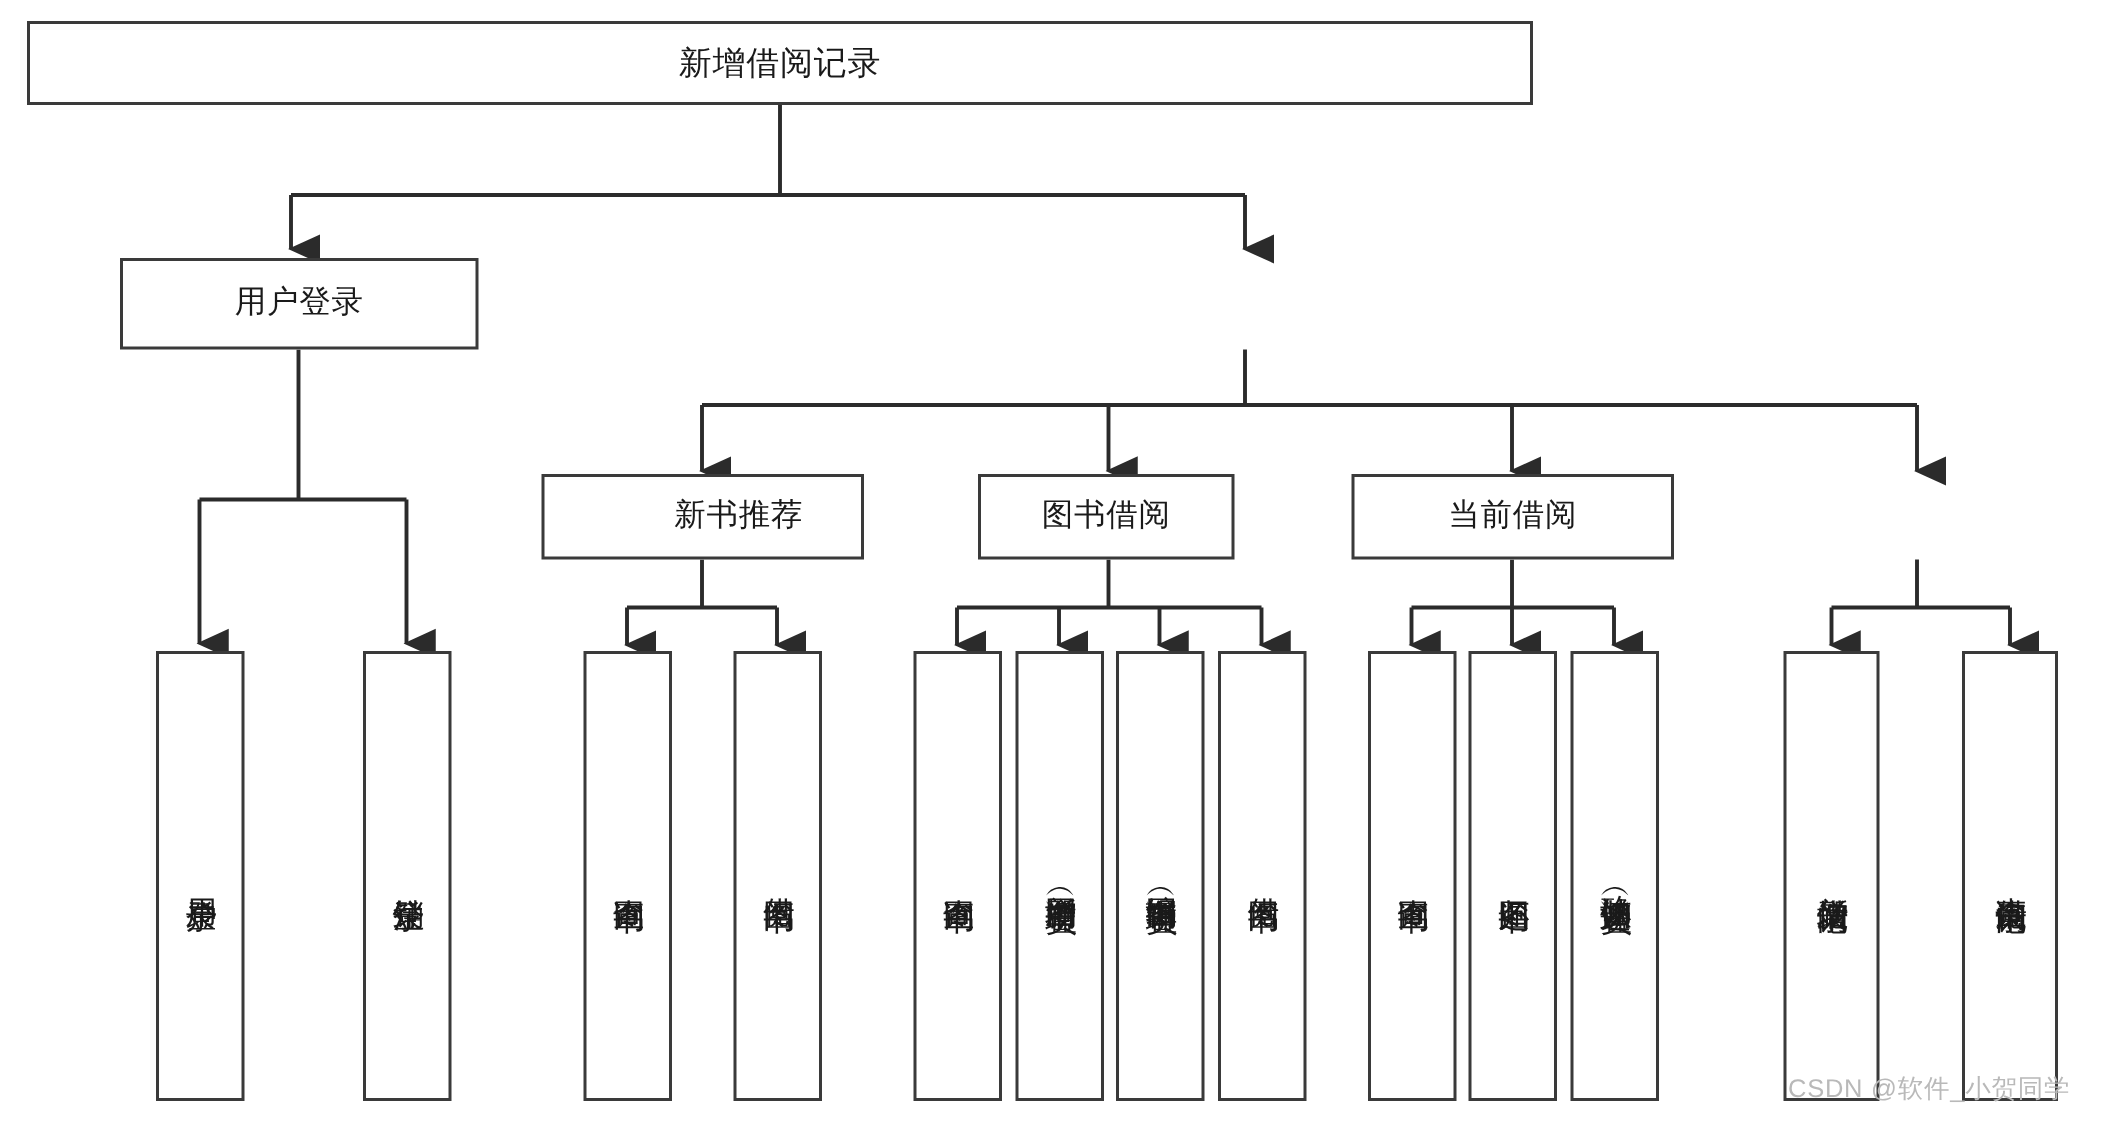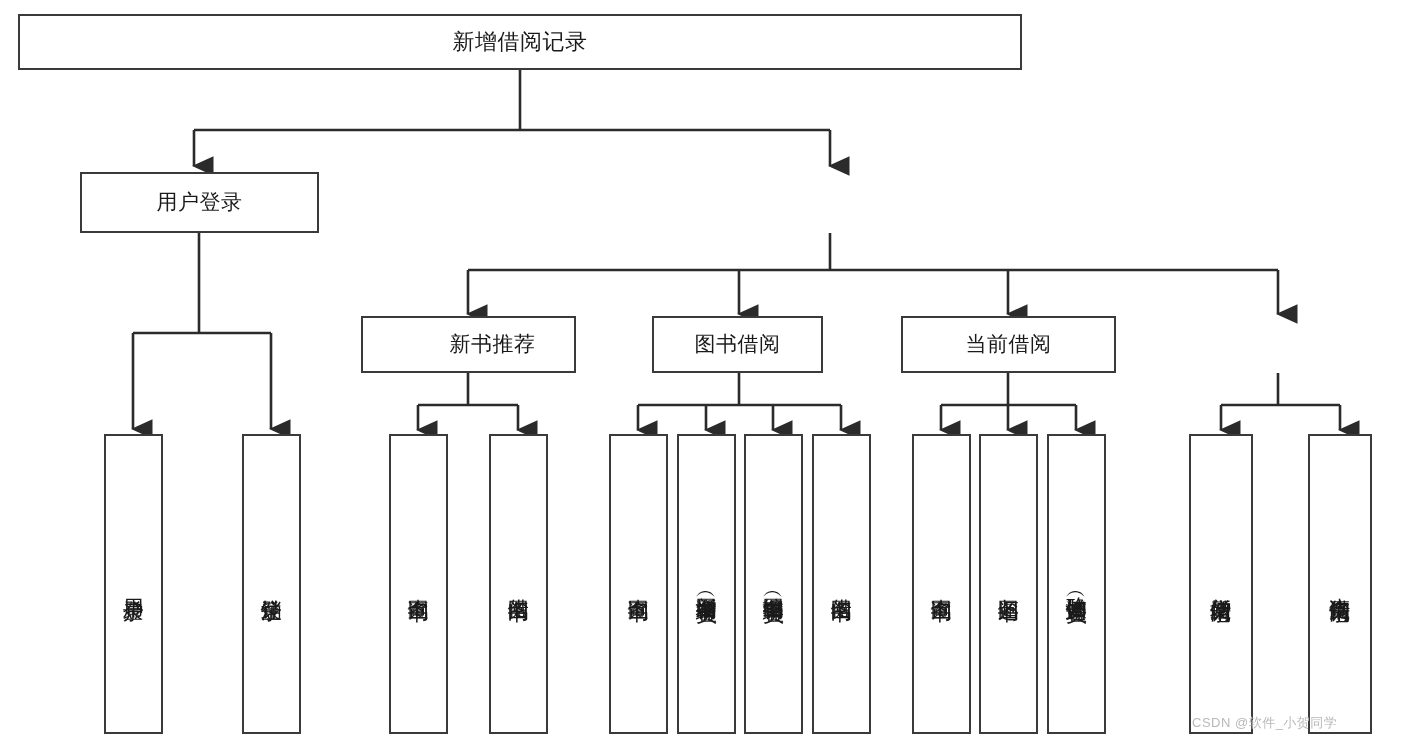--- a/index.html
+++ b/index.html
@@ -60,21 +60,21 @@
     writing-mode: vertical-rl;
     text-orientation: upright;
     font-size: 21px;
     line-height: 1.12;
     letter-spacing: 1px;
     max-height: 100%;
     white-space: normal;
   }
   .watermark {
     position: absolute;
-    font-size: 13px;
+    font-size: 17px;
     color: #b9b9b9;
     white-space: nowrap;
     letter-spacing: 0.5px;
   }
 </style>
 </head>
 <body>
 
 <div id="diagram-canvas">
 

